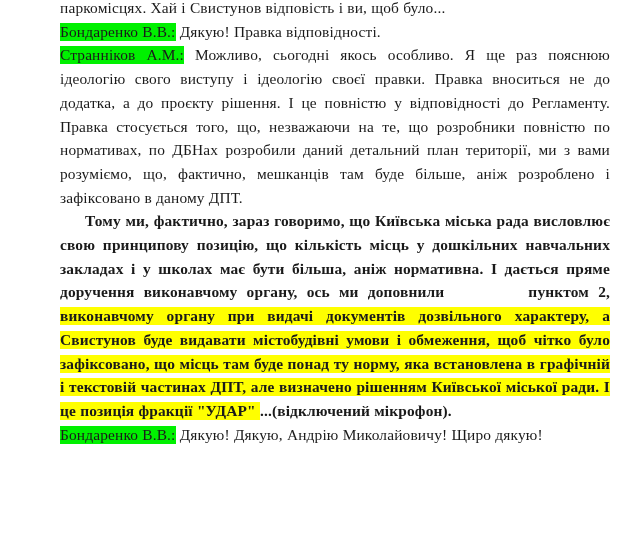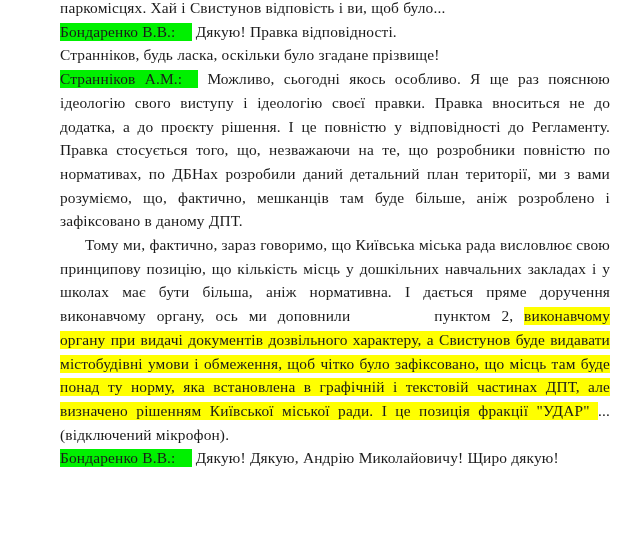--- a/index.html
+++ b/index.html
@@ -31,35 +31,35 @@
   .para {
     font-size: 15.4px;
     line-height: 23.7px;
     text-align: justify;
     text-justify: inter-word;
     margin: 0;
     padding: 0;
     letter-spacing: 0.01em;
     word-spacing: 0.01em;
   }
-  .para.indent   { text-indent: 25px; }
+  .para.indent   { text-indent: 25px; font-weight: bold; }
   .para.noindent { text-indent: 0; }
 
   
   .clip-top {
     text-align: justify;
     margin-top: -4px;
   }
 
   
   .hl-green {
     background-color: #00f000;
     box-decoration-break: clone;
     -webkit-box-decoration-break: clone;
-    padding: 0 16px 1px 0;
+    padding: 0 0 1px 0;
   }
   .hl-yellow {
     background-color: #ffff00;
     box-decoration-break: clone;
     -webkit-box-decoration-break: clone;
     padding: 0 0 1px 0;
   }
 
   .speaker { white-space: nowrap; }
 
@@ -76,21 +76,20 @@
 <body>
 
 <div id="doc-page">
 
   <p class="para noindent clip-top">паркомісцях. Хай і Свистунов відповість і ви, щоб було...</p>
 
   <p class="para noindent">
     <span class="hl-green speaker">Бондаренко В.В.:</span><span class="run"> Дякую! Правка відповідності.</span>
   </p>
 
-  <p class="para noindent">Странніков, будь ласка, оскільки було згадане прізвище!</p>
 
 
 
   <p class="para noindent">
     <span class="hl-green speaker">Странніков А.М.:</span><span class="run"> Можливо, сьогодні якось особливо. Я ще раз пояснюю ідеологію свого виступу і ідеологію своєї правки. Правка вноситься не до додатка, а до проєкту рішення. І це повністю у відповідності до Регламенту. Правка стосується того, що, незважаючи на те, що розробники повністю по нормативах, по ДБНах розробили даний детальний план території, ми з вами розуміємо, що, фактично, мешканців там буде більше, аніж розроблено і зафіксовано в даному ДПТ.</span>
   </p>
 
   <p class="para indent">
     <span class="run">Тому ми, фактично, зараз говоримо, що Київська міська рада висловлює свою принципову позицію, що кількість місць у дошкільних навчальних закладах і у школах має бути більша, аніж нормативна. І дається пряме доручення виконавчому органу, ось ми доповнили</span><span class="gap-tab"></span><span class="run">пунктом 2, </span><span class="hl-yellow">виконавчому органу при видачі документів дозвільного характеру, а Свистунов буде видавати містобудівні умови і обмеження, щоб чітко було зафіксовано, що місць там буде понад ту норму, яка встановлена в графічній і текстовій частинах ДПТ, але визначено рішенням Київської міської ради. І це позиція фракції "УДАР" </span><span class="run">...(відключений мікрофон).</span>
   </p>

